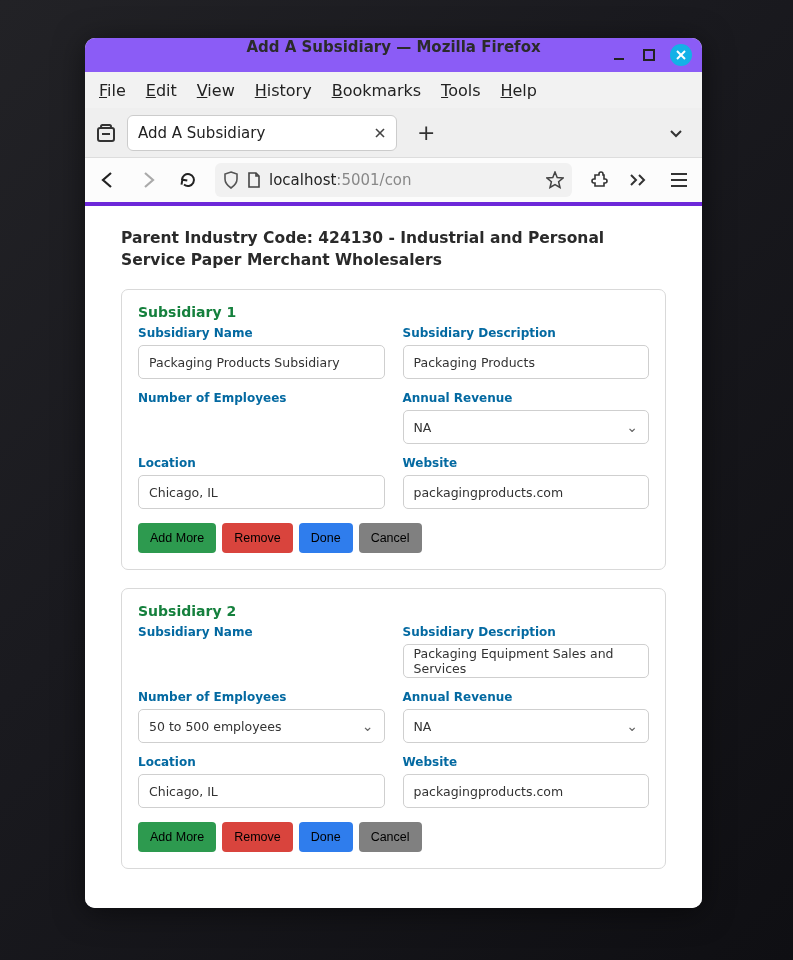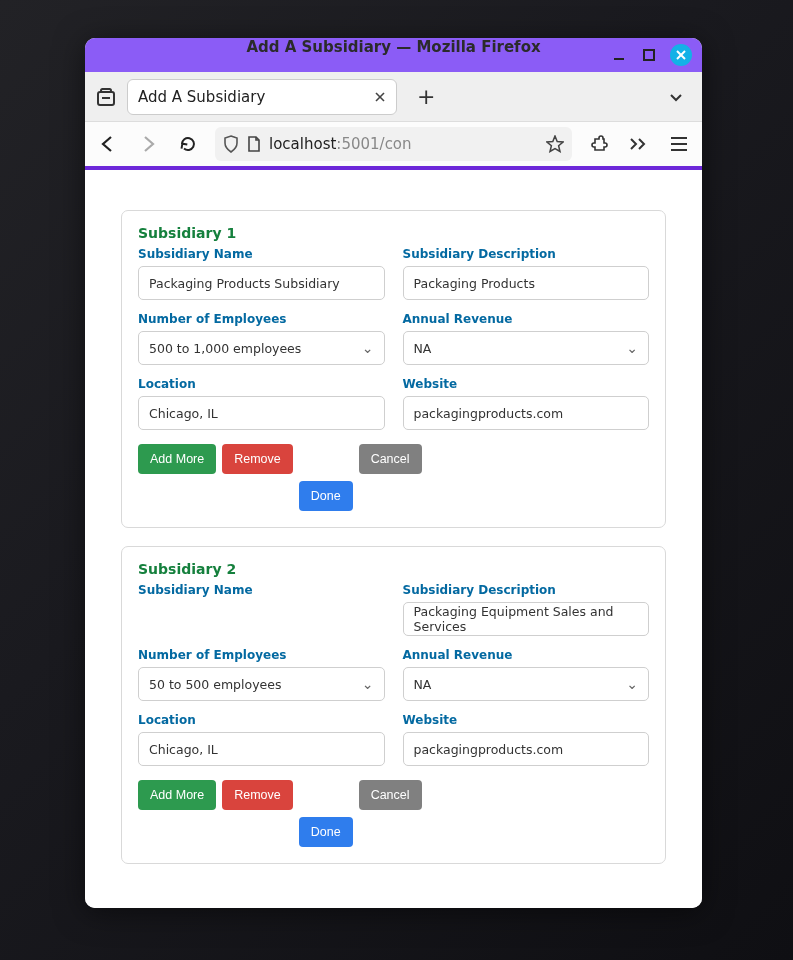--- a/index.html
+++ b/index.html
@@ -131,27 +131,27 @@
     justify-content: space-between;
   }
   .field-select::after {
     content: "⌄"; color: #666; font-size: 14px;
   }
   .button-row {
     display: flex; gap: 6px; margin-top: 14px;
   }
   .btn {
     height: 30px; padding: 0 12px; border-radius: 4px;
-    font-size: 12.5px; color: #ffffff;
+    font-size: 12.5px; color: #000000;
     display: flex; align-items: center; justify-content: center;
     border: none;
   }
   .btn-green { background: #2d9a4f; }
   .btn-red { background: #d9443d; }
-  .btn-blue { background: #2f7ded; margin-top: 37px; }
+  .btn-blue { background: #2f7ded; }
   .btn-gray { background: #808080; }
   svg { display: block; }
 </style>
 </head>
 <body>
 
 <div class="bg-pattern"></div>
 
 <div class="window">
 
@@ -170,20 +170,29 @@
       </div>
       <div class="tb-close">
         <svg width="12" height="12" viewBox="0 0 12 12">
             <line x1="2" y1="2" x2="10" y2="10" stroke="#fff" stroke-width="2"></line>
             <line x1="10" y1="2" x2="2" y2="10" stroke="#fff" stroke-width="2"></line>
           </svg>
       </div>
     </div>
   </div>
 
+  <div class="menubar">
+    <span>File</span>
+    <span>Edit</span>
+    <span>View</span>
+    <span>History</span>
+    <span>Bookmarks</span>
+    <span>Tools</span>
+    <span>Help</span>
+  </div>
 
   <div class="tabbar">
     <div>
       <svg width="22" height="22" viewBox="0 0 22 22">
           <rect x="3" y="6" width="16" height="13" rx="2" fill="none" stroke="#333" stroke-width="2"></rect>
           <rect x="6" y="3" width="10" height="3" rx="1.5" fill="none" stroke="#333" stroke-width="2"></rect>
           <line x1="7" y1="12" x2="15" y2="12" stroke="#333" stroke-width="2"></line>
         </svg>
     </div>
     <div class="tab">
@@ -258,20 +267,21 @@
       <svg width="18" height="16" viewBox="0 0 18 16">
           <line x1="1" y1="2" x2="17" y2="2" stroke="#333" stroke-width="2"></line>
           <line x1="1" y1="8" x2="17" y2="8" stroke="#333" stroke-width="2"></line>
           <line x1="1" y1="14" x2="17" y2="14" stroke="#333" stroke-width="2"></line>
         </svg>
     </div>
   </div>
 
   <div class="content">
     <div class="page-heading">
+      <div>Parent Industry Code: 424130 - Industrial and Personal Service Paper Merchant Wholesalers</div>
     </div>
 
     <div class="card">
       <div class="card-title">Subsidiary 1</div>
       <div class="row2">
         <div>
           <div class="field-label">Subsidiary Name</div>
           <div class="field-input">
               <span>Packaging Products Subsidiary</span>
             </div>
@@ -279,23 +289,20 @@
         <div>
           <div class="field-label">Subsidiary Description</div>
           <div class="field-input">
               <span>Packaging Products</span>
             </div>
         </div>
       </div>
       <div class="row2" style="margin-top:12px">
         <div>
           <div class="field-label">Number of Employees</div>
-          <div class="field-select">
-              <span>500 to 1,000 employees</span>
-            </div>
         </div>
         <div>
           <div class="field-label">Annual Revenue</div>
           <div class="field-select">
               <span>NA</span>
             </div>
         </div>
       </div>
       <div class="row2" style="margin-top:12px">
         <div>

